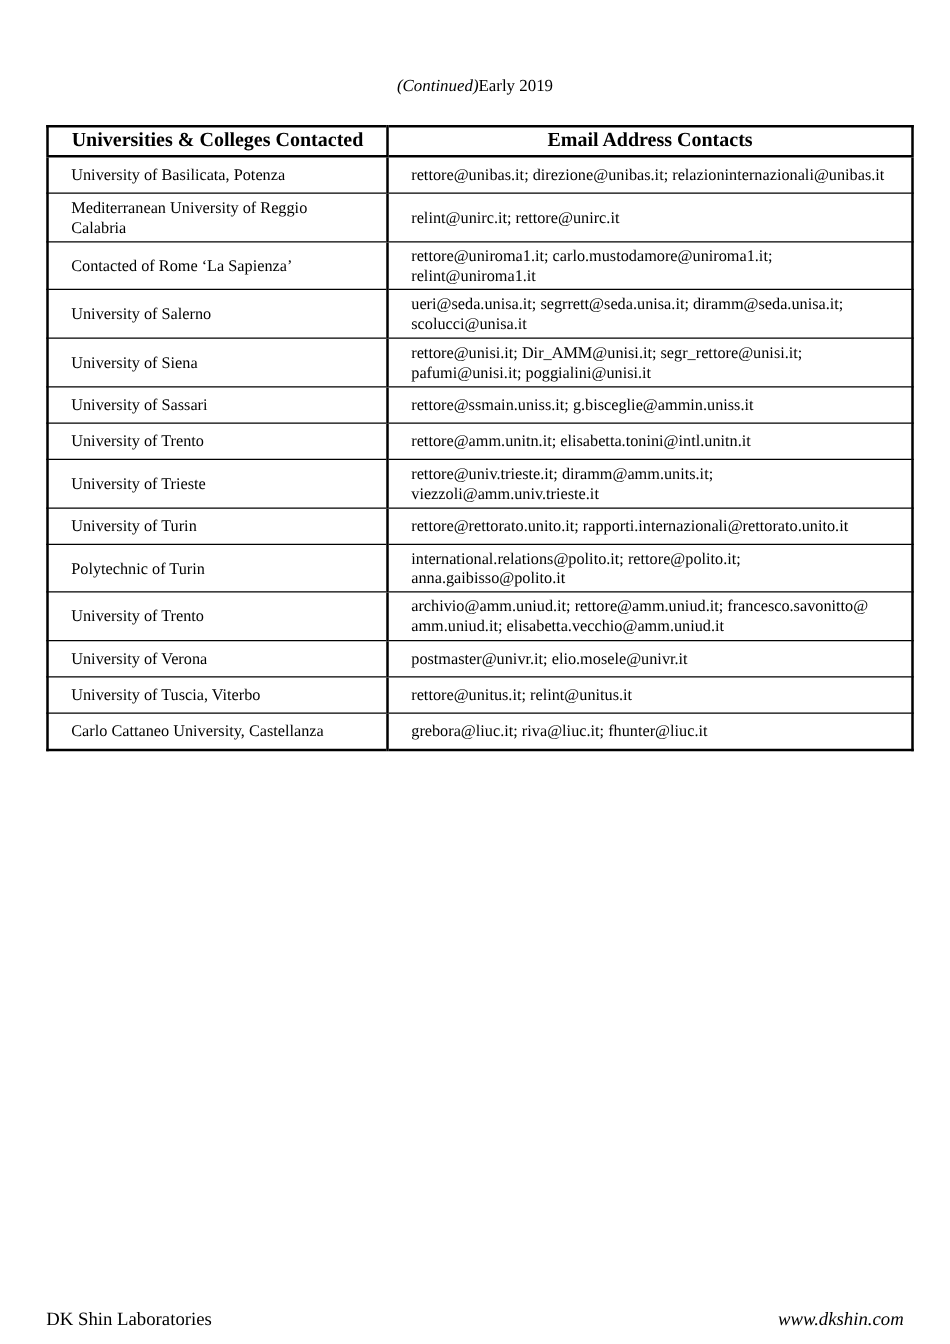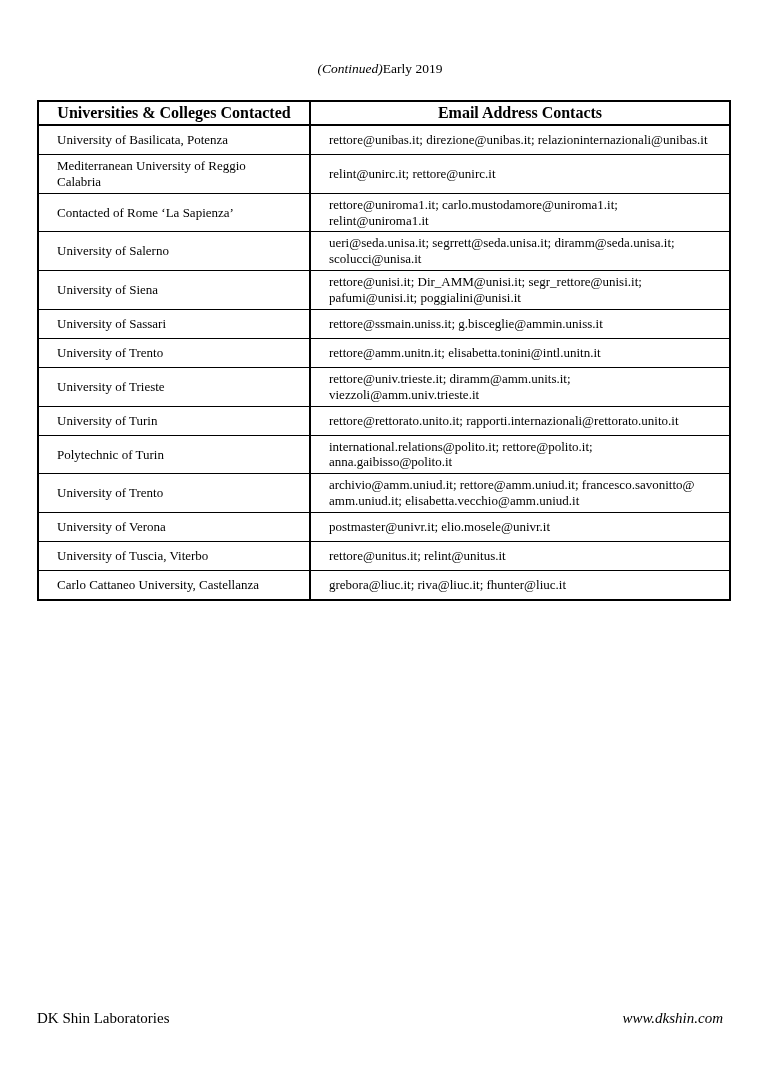--- a/index.html
+++ b/index.html
@@ -59,21 +59,21 @@
     padding: 3px 18px;
     height: 22px;
     vertical-align: middle;
     overflow-wrap: break-word;
     margin-top: 28px;
   }
   table.contacts col.c1 { width: 272px; }
   table.contacts col.c2 { width: 420px; }
   .footer {
     position: absolute;
-    top: 1010px;
+    top: 1048px;
     left: 37px;
     right: 37px;
     display: flex;
     justify-content: space-between;
     align-items: baseline;
     font-size: 15px;
   }
   .footer .site {
     font-style: italic;
     text-align: center;

